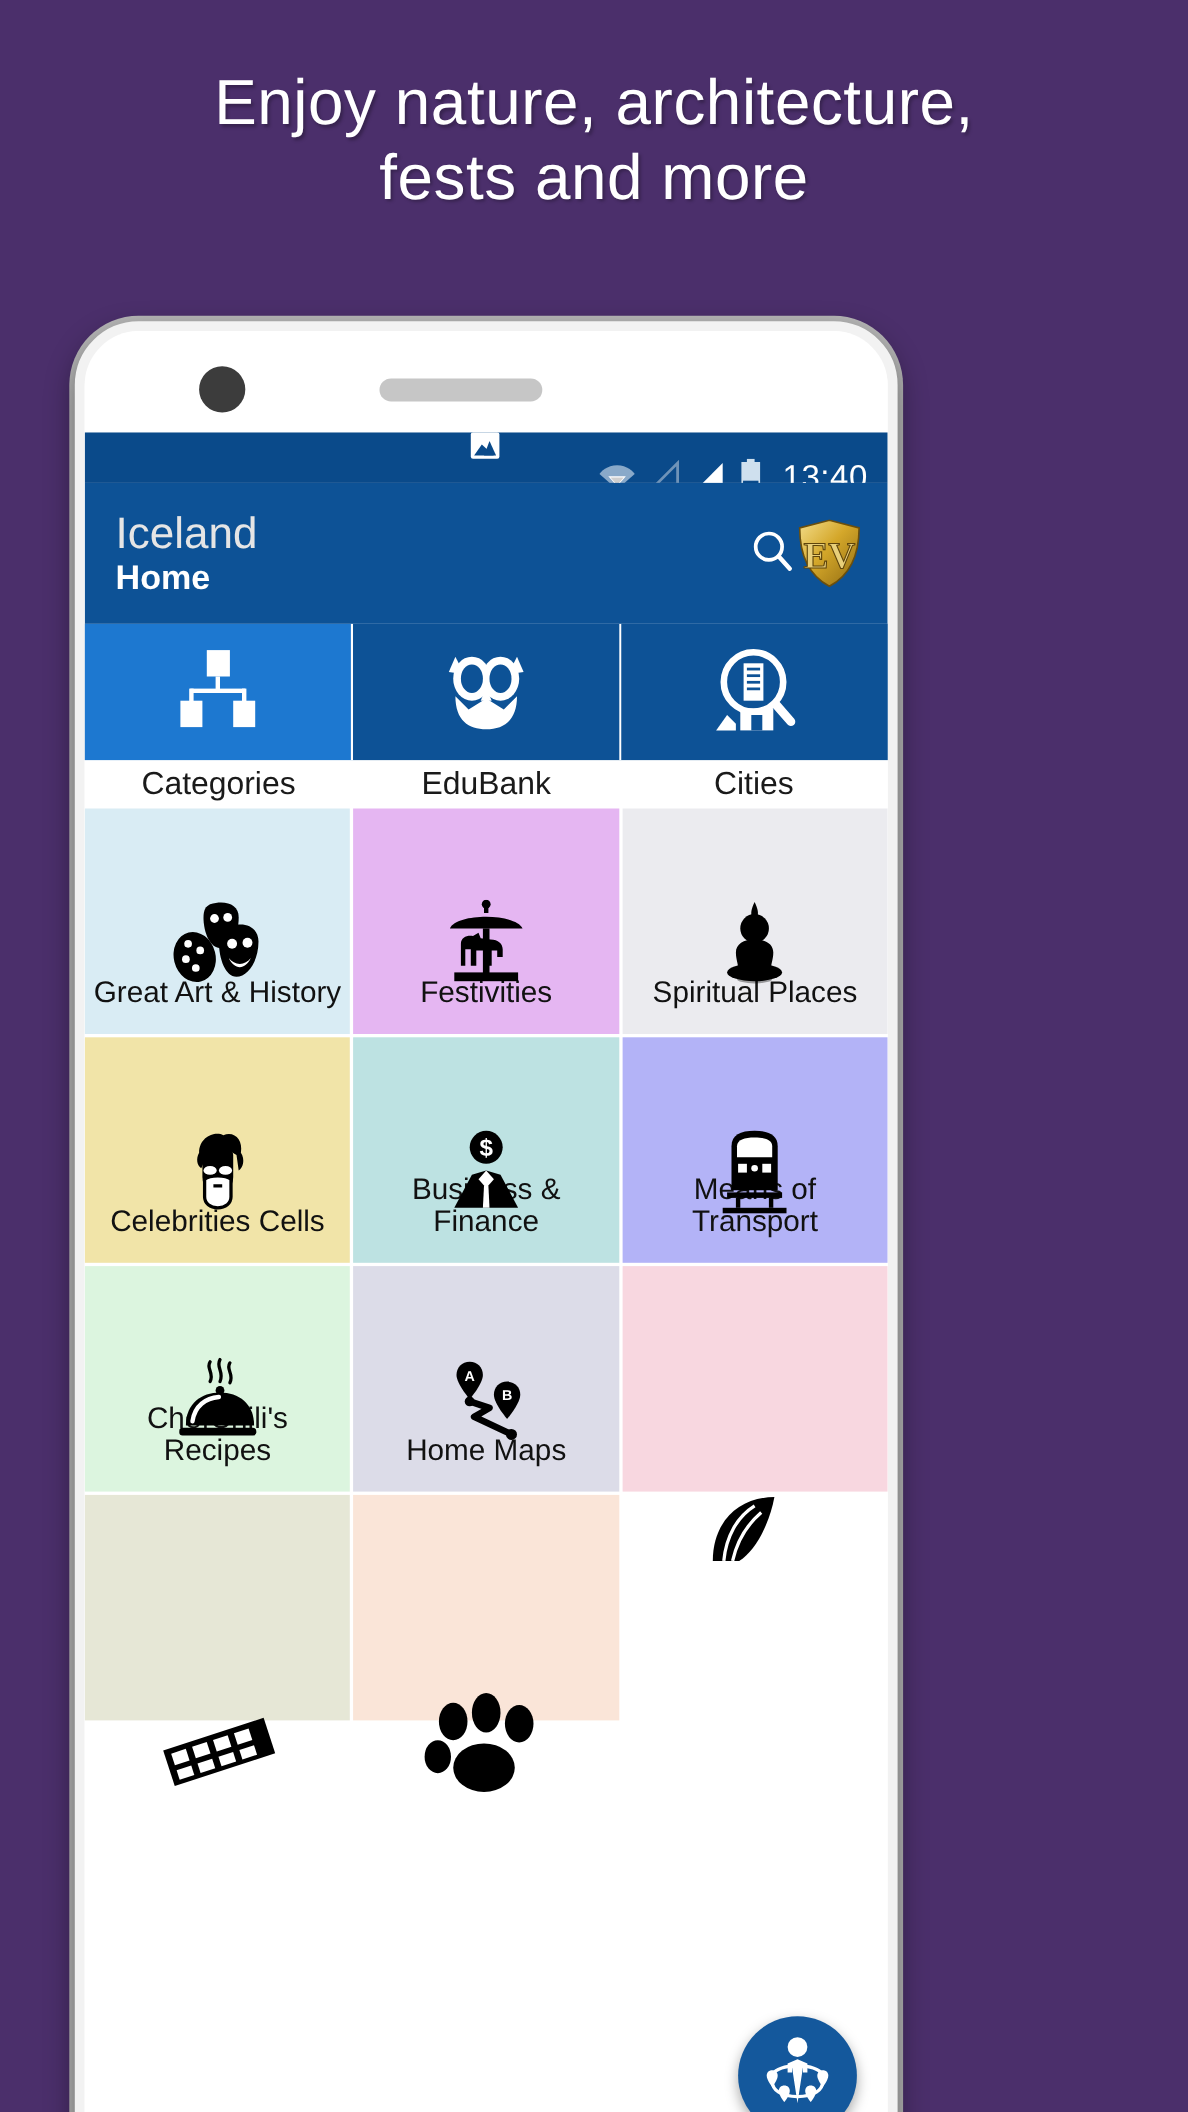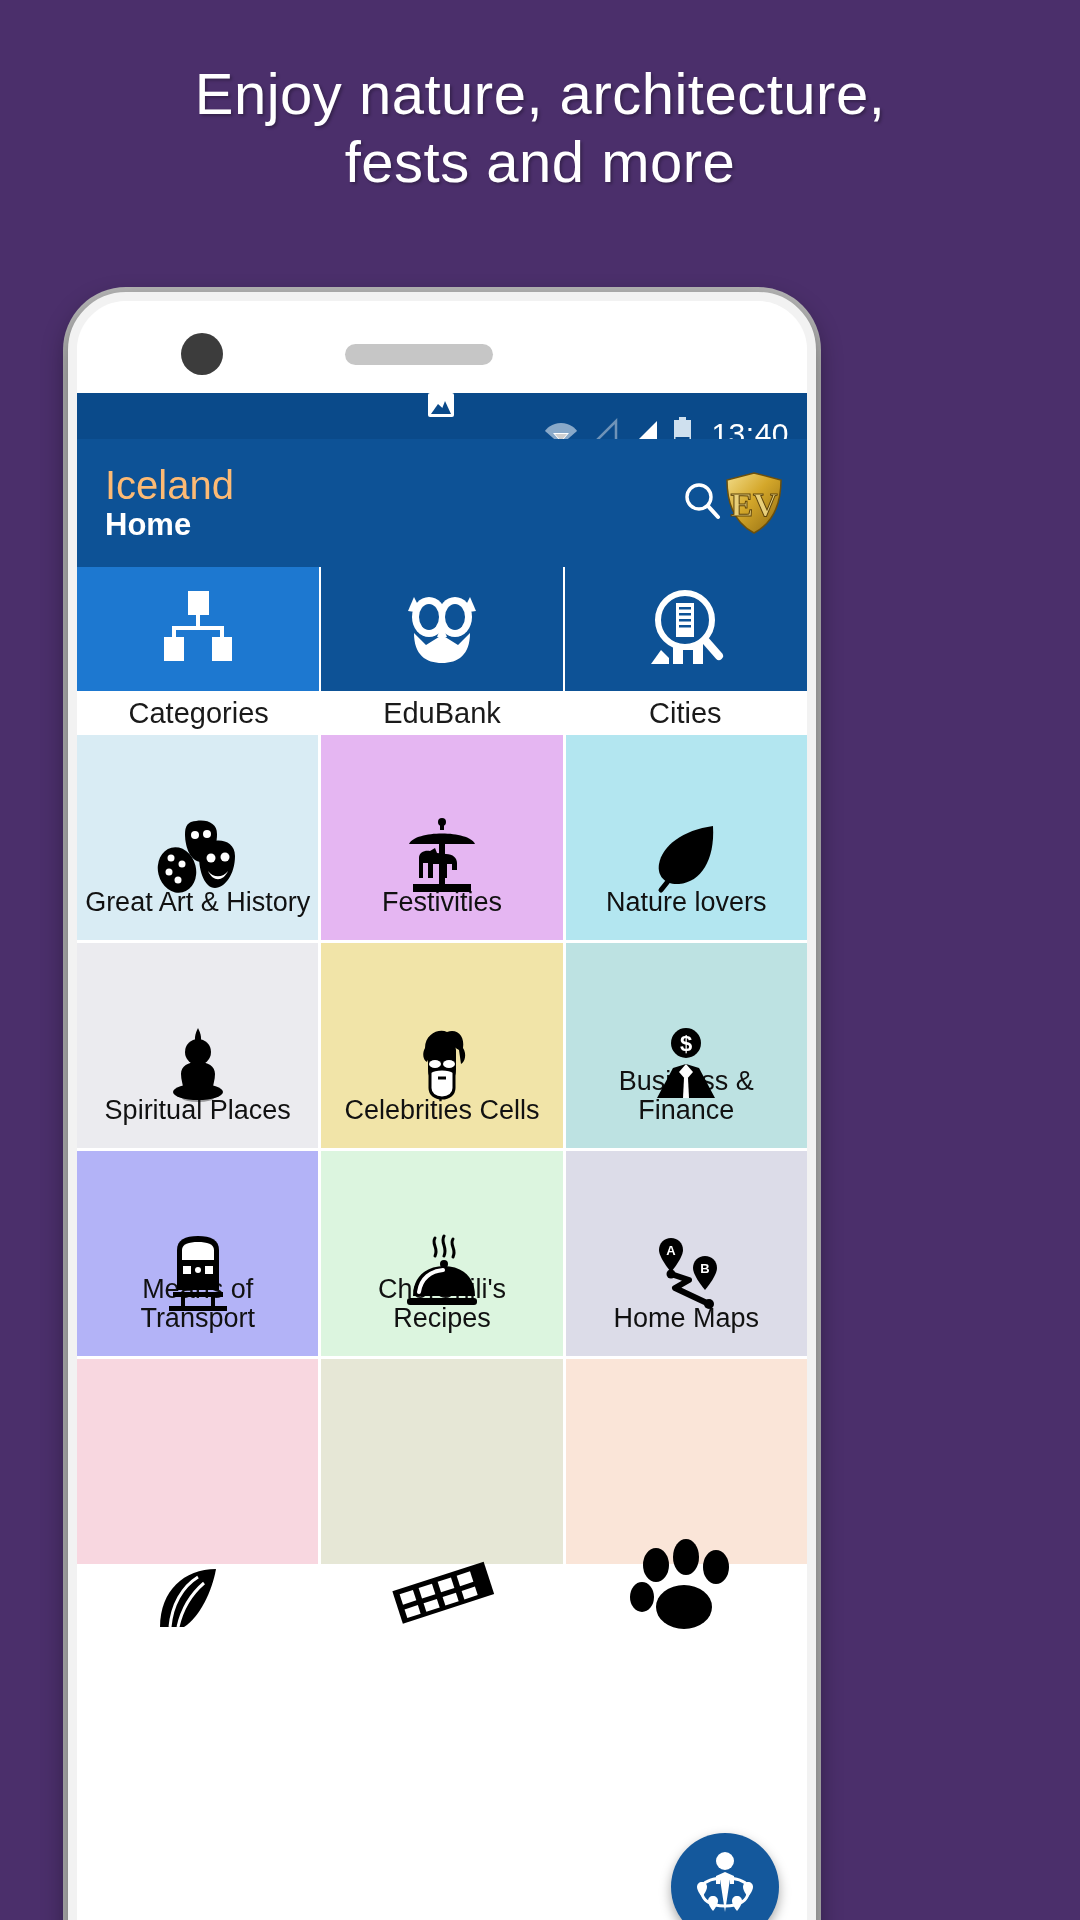--- a/index.html
+++ b/index.html
@@ -78,21 +78,21 @@
   }
 
   
   .appbar{
     background:#0d5296; height:128px;
     display:flex; align-items:center;
     padding:0 24px 0 28px;
     position:relative;
   }
   .appbar-titles{ display:flex; flex-direction:column; gap:2px; }
-  .app-title{ color:#fdba74; font-size:40px; font-weight:400; line-height:1.06; }
+  .app-title{ color:#e5e5e5; font-size:40px; font-weight:400; line-height:1.06; }
   .app-sub{ color:#ffffff; font-size:31px; font-weight:700; line-height:1.1; }
   .appbar-actions{ margin-left:auto; display:flex; align-items:center; }
   .ev-logo{
     width:58px; height:62px;
     display:flex; align-items:center; justify-content:center;
   }
 
   
   .tabs{ display:flex; background:#0d5296; height:124px; }
   .tab{
@@ -301,29 +301,20 @@
             <circle cx="43" cy="4" r="4" fill="#000"></circle>
             <path d="M10 26 C16 12 70 12 76 26 Z" fill="#000"></path>
             <rect x="40" y="26" width="6" height="44" fill="#000"></rect>
             <path d="M20 40 C20 34 26 32 31 33 L36 30 L38 35 L47 36 C54 36 58 40 58 45 L58 52 L53 52 L53 46 L48 46 L48 60 L43 60 L43 46 L34 46 L34 60 L29 60 L29 45 L24 45 L24 60 L20 60 Z" fill="#000"></path>
             <rect x="14" y="66" width="58" height="8" fill="#000"></rect>
           </svg>
         </div>
         <div class="tile-label">Festivities</div>
       </div>
 
-      <div class="tile" style="background: rgb(179, 230, 240);">
-        <div class="tile-icon">
-          <svg width="86" height="82" viewBox="0 0 86 82">
-            <path d="M70 8 C72 42 58 64 36 66 C22 67 14 58 16 46 C19 28 40 12 70 8 Z" fill="#000"></path>
-            <path d="M18 72 L58 22" stroke="#000" stroke-width="5" stroke-linecap="round"></path>
-          </svg>
-        </div>
-        <div class="tile-label">Nature lovers</div>
-      </div>
 
       <div class="tile" style="background: rgb(235, 235, 239);">
         <div class="tile-icon">
           <svg width="86" height="82" viewBox="0 0 86 82">
             <path d="M43 2 C46 8 47 13 45 17 L41 17 C39 13 40 8 43 2 Z" fill="#000"></path>
             <circle cx="43" cy="26" r="13" fill="#000"></circle>
             <path d="M26 48 C26 40 33 36 43 36 C53 36 60 40 60 48 C60 54 58 58 58 62 L28 62 C28 58 26 54 26 48 Z" fill="#000"></path>
             <ellipse cx="43" cy="66" rx="25" ry="8" fill="#000"></ellipse>
             <ellipse cx="43" cy="72" rx="16" ry="4" fill="#000" opacity="0.35"></ellipse>
           </svg>

